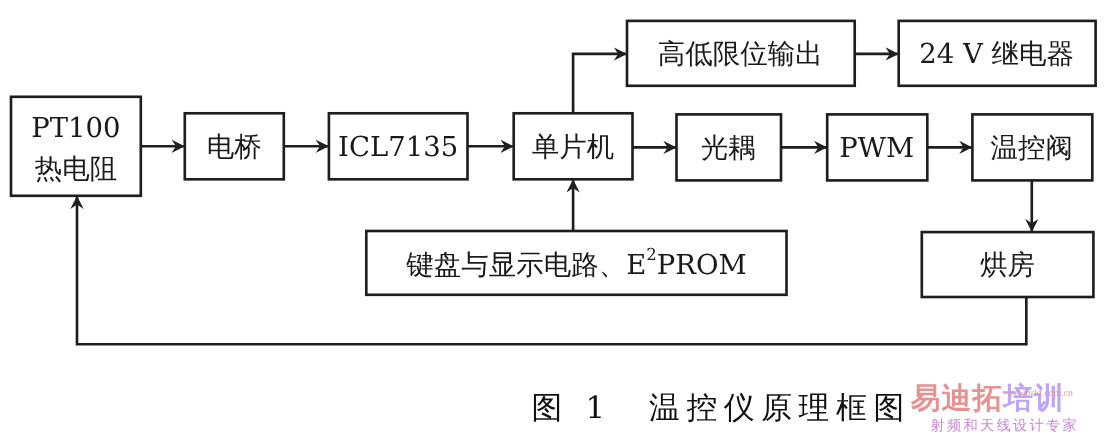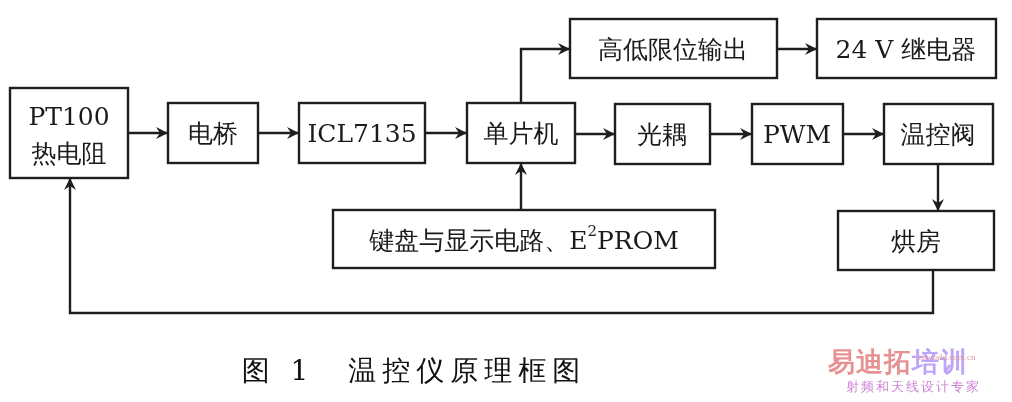--- a/index.html
+++ b/index.html
@@ -1,21 +1,21 @@
 <!DOCTYPE html>
 <html><head>
 <meta charset="utf-8">
 <style>
   html, body { margin:0; padding:0; background:#ffffff; }
   body { width:1012px; height:402px; position:relative; overflow:hidden; font-family:"DejaVu Serif", serif; color:#1a1a1a; }
   svg#diagram { position:absolute; left:0; top:0; }
   .box { fill:#ffffff; stroke:#1e1e1e; stroke-width:2.4; }
   .wire { fill:none; stroke:#1e1e1e; stroke-width:2.4; }
   .lbl { font-family:"DejaVu Serif", serif; font-size:25px; fill:#1a1a1a; text-anchor:middle; dominant-baseline:central; }
-  .caption { position:absolute; left:0; width:828px; top:352px; text-align:center; font-family:"DejaVu Serif", serif; font-size:28px; letter-spacing:6px; color:#111; }
+  .caption { position:absolute; left:0; width:828px; top:352px; text-align:right; font-family:"DejaVu Serif", serif; font-size:28px; letter-spacing:6px; color:#111; }
   .caption .num { margin-right:34px; }
   .wm { position:absolute; right:10px; top:344px; width:180px; height:56px; opacity:0.55; }
   .wm .big { position:absolute; left:6px; top:0; font-family:"DejaVu Sans", sans-serif; font-weight:bold; font-size:27px; letter-spacing:1px; }
   .wm .big .r { color:#d33a3a; }
   .wm .big .b { color:#8b5cf6; }
   .wm .small { position:absolute; left:24px; top:34px; font-family:"DejaVu Sans", sans-serif; font-size:13px; color:#a21caf; letter-spacing:2px; }
   .wm .site { position:absolute; left:96px; top:8px; font-family:Liberation Serif, serif; font-size:9px; color:#c44; }
 </style>
 </head>
 <body>

